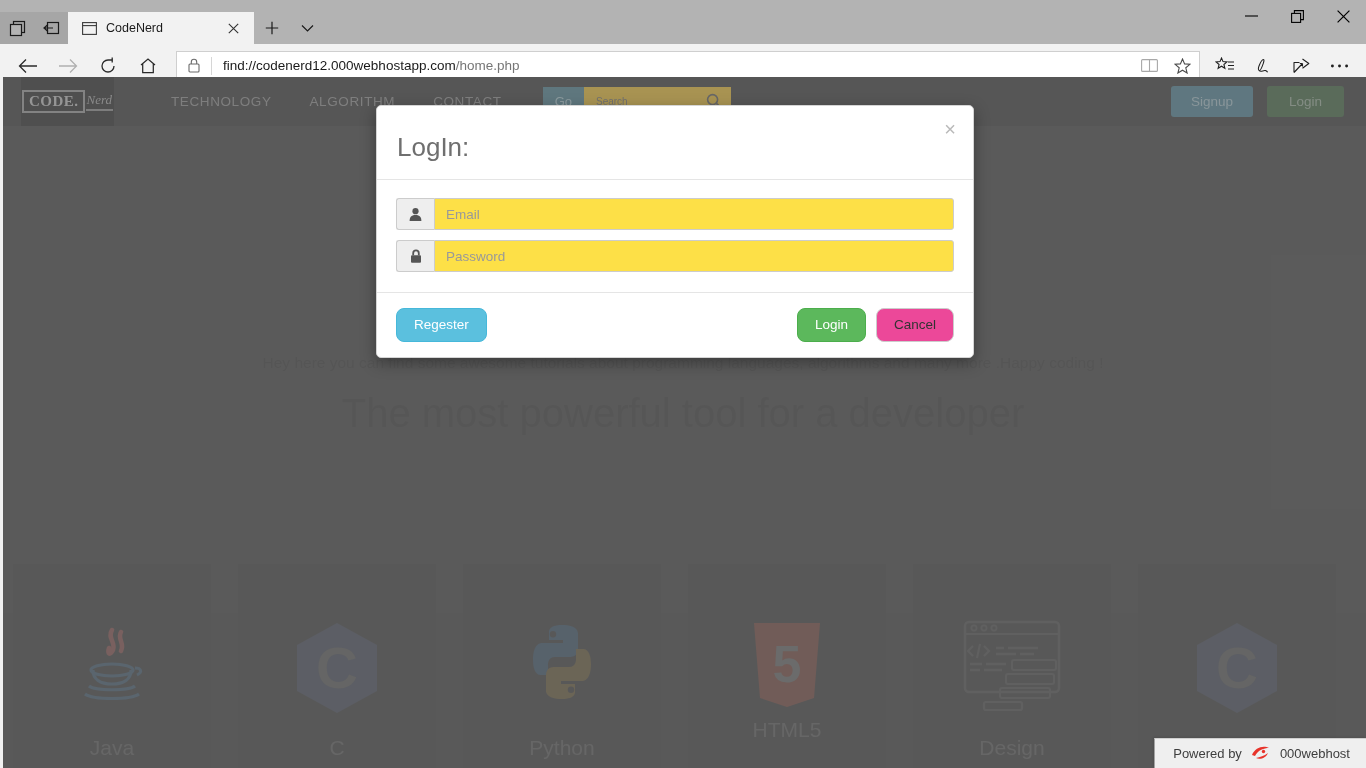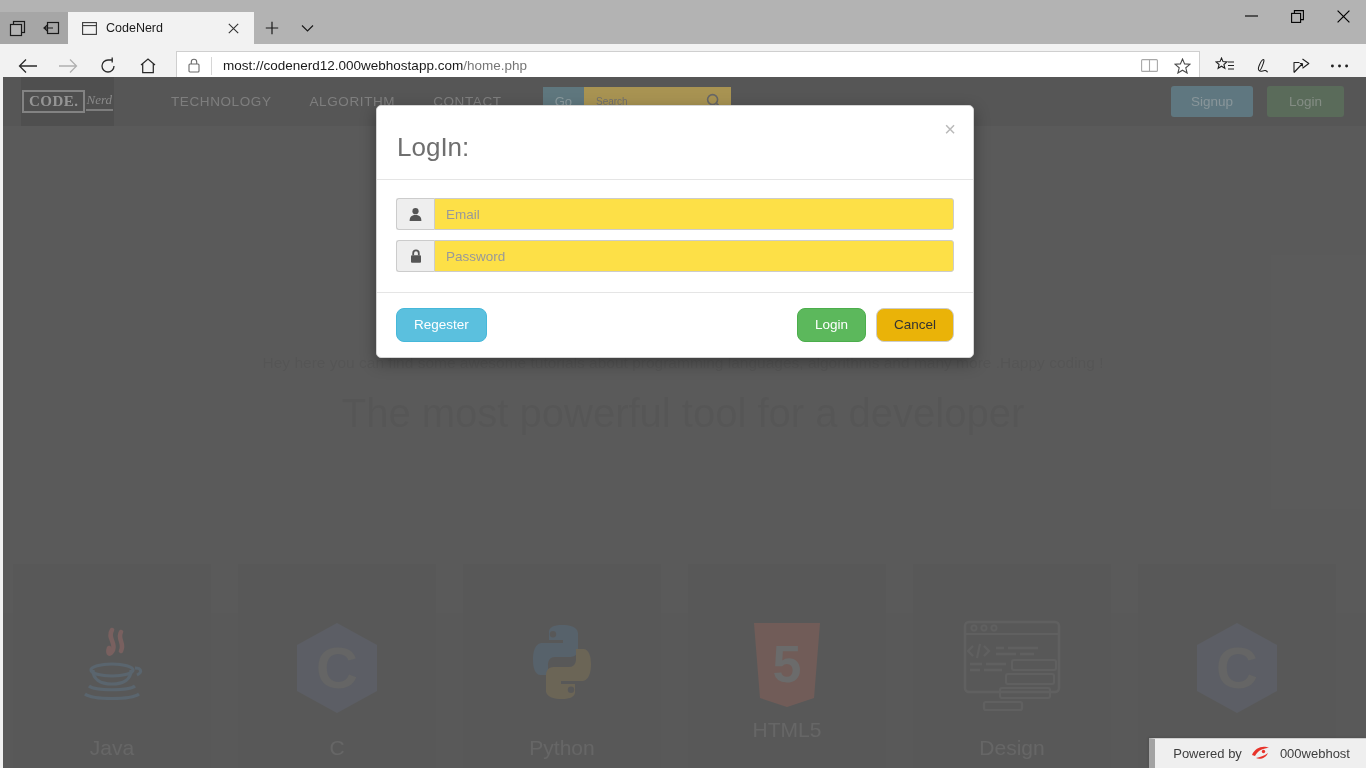--- a/index.html
+++ b/index.html
@@ -142,21 +142,21 @@
 
   
   .backdrop {
     position: absolute; top: 0; left: 0; width: 1366px; height: 691px;
     background: rgba(128,128,128,0.62); z-index: 20;
   }
 
   
   .webhost-badge {
     position: absolute; right: 0; bottom: 0; z-index: 40;
-    background: #efefef; border-left: 6px solid #a3a3a3; border-top: 1px solid #cfcfcf;
+    background: #efefef; border-left: 1px solid #a3a3a3; border-top: 1px solid #cfcfcf;
     height: 30px; display: flex; align-items: center; padding: 0 16px 0 18px;
     font-size: 13px; color: #3d3d3d; gap: 8px;
     box-shadow: -1px -1px 2px rgba(0,0,0,.10);
   }
 
   
   .modal {
     position: absolute; left: 376px; top: 28px; width: 598px; z-index: 50;
     background: #fff; border: 1px solid #d5d5d5; border-radius: 5px;
     box-shadow: 0 5px 15px rgba(0,0,0,.35);
@@ -191,21 +191,21 @@
     border-top: 1px solid #e5e5e5; padding: 15px 19px;
     display: flex; align-items: center; justify-content: space-between;
   }
   .btn {
     font-size: 13.5px; padding: 8px 17px; border-radius: 8px;
     border: 1px solid transparent; font-family: "Liberation Sans", sans-serif;
     line-height: 1.2; cursor: pointer;
   }
   .btn-register { background: #5bc0de; border-color: #46b8da; color: #fff; }
   .btn-login { background: #5cb85c; border-color: #4cae4c; color: #fff; }
-  .btn-cancel { background: #eab308; border-color: #ccc; color: #333; }
+  .btn-cancel { background: #ec4899; border-color: #ccc; color: #333; }
   .footer-right { display: flex; gap: 10px; align-items: center; }
 </style>
 </head>
 <body>
 
 <div class="browser-titlebar">
   <div class="tb-left-icons">
     <div class="tb-icon-btn shaded">
       <svg width="17" height="17" viewBox="0 0 17 17">
           <rect x="4.5" y="1.5" width="11" height="11" fill="none" stroke="#1a1a1a" stroke-width="1.2"></rect>
@@ -290,21 +290,21 @@
   </div>
 
   <div class="addressbar">
     <span class="addr-lock">
       <svg width="12" height="15" viewBox="0 0 12 15">
           <rect x="1" y="6" width="10" height="8" rx="1" fill="none" stroke="#6b6b6b" stroke-width="1.1"></rect>
           <path d="M3.3 6 V3.9 A2.7 2.7 0 0 1 8.7 3.9 V6" fill="none" stroke="#6b6b6b" stroke-width="1.1"></path>
         </svg>
     </span>
     <span class="addr-sep"></span>
-    <span class="addr-url"><span>most://codenerd12.000webhostapp.com</span><span class="dim">/home.php</span></span>
+    <span class="addr-url"><span>find://codenerd12.000webhostapp.com</span><span class="dim">/home.php</span></span>
     <span class="addr-right">
       <span class="addr-icon">
         <svg width="17" height="15" viewBox="0 0 17 15">
             <rect x="0.6" y="1.6" width="15.8" height="11.8" rx="1" fill="none" stroke="#a8a8a8" stroke-width="1.1"></rect>
             <path d="M8.5 2 V13" stroke="#a8a8a8" stroke-width="1.1"></path>
           </svg>
       </span>
       <span class="addr-icon">
         <svg width="17" height="16" viewBox="0 0 17 16">
             <path d="M8.5 1 L10.6 5.9 L15.9 6.3 L11.8 9.8 L13.1 15 L8.5 12.2 L3.9 15 L5.2 9.8 L1.1 6.3 L6.4 5.9 Z" fill="none" stroke="#4a4a4a" stroke-width="1.1"></path>

